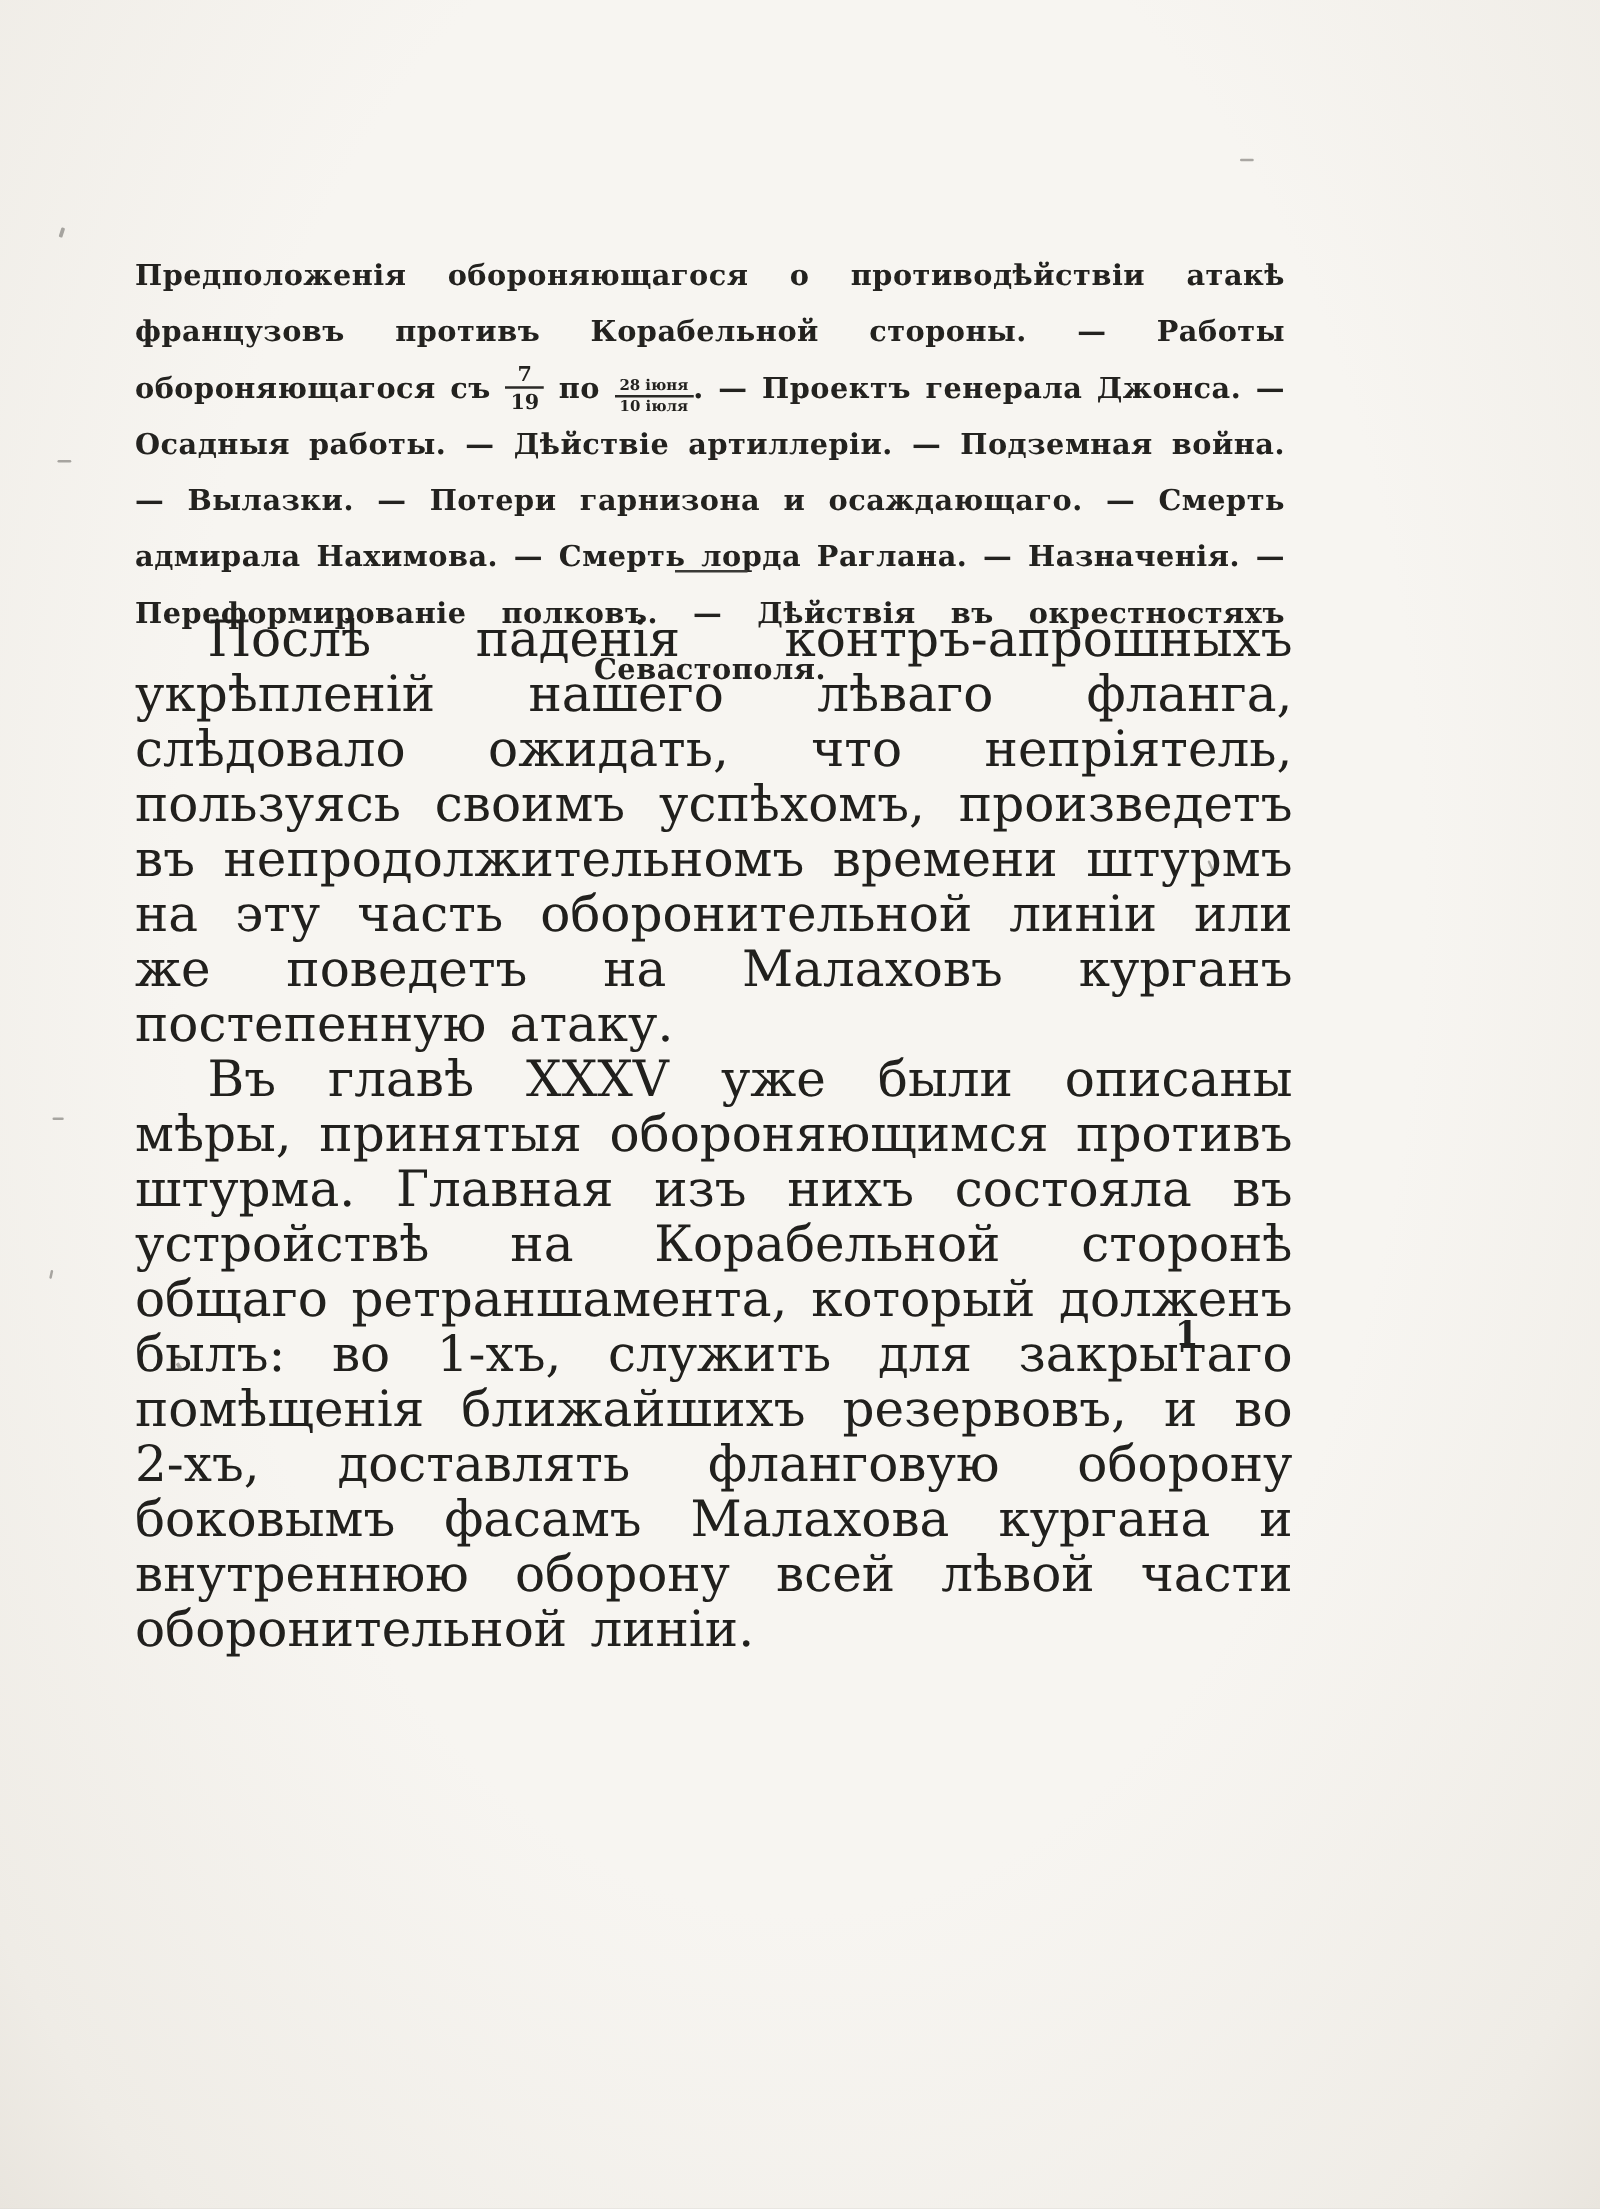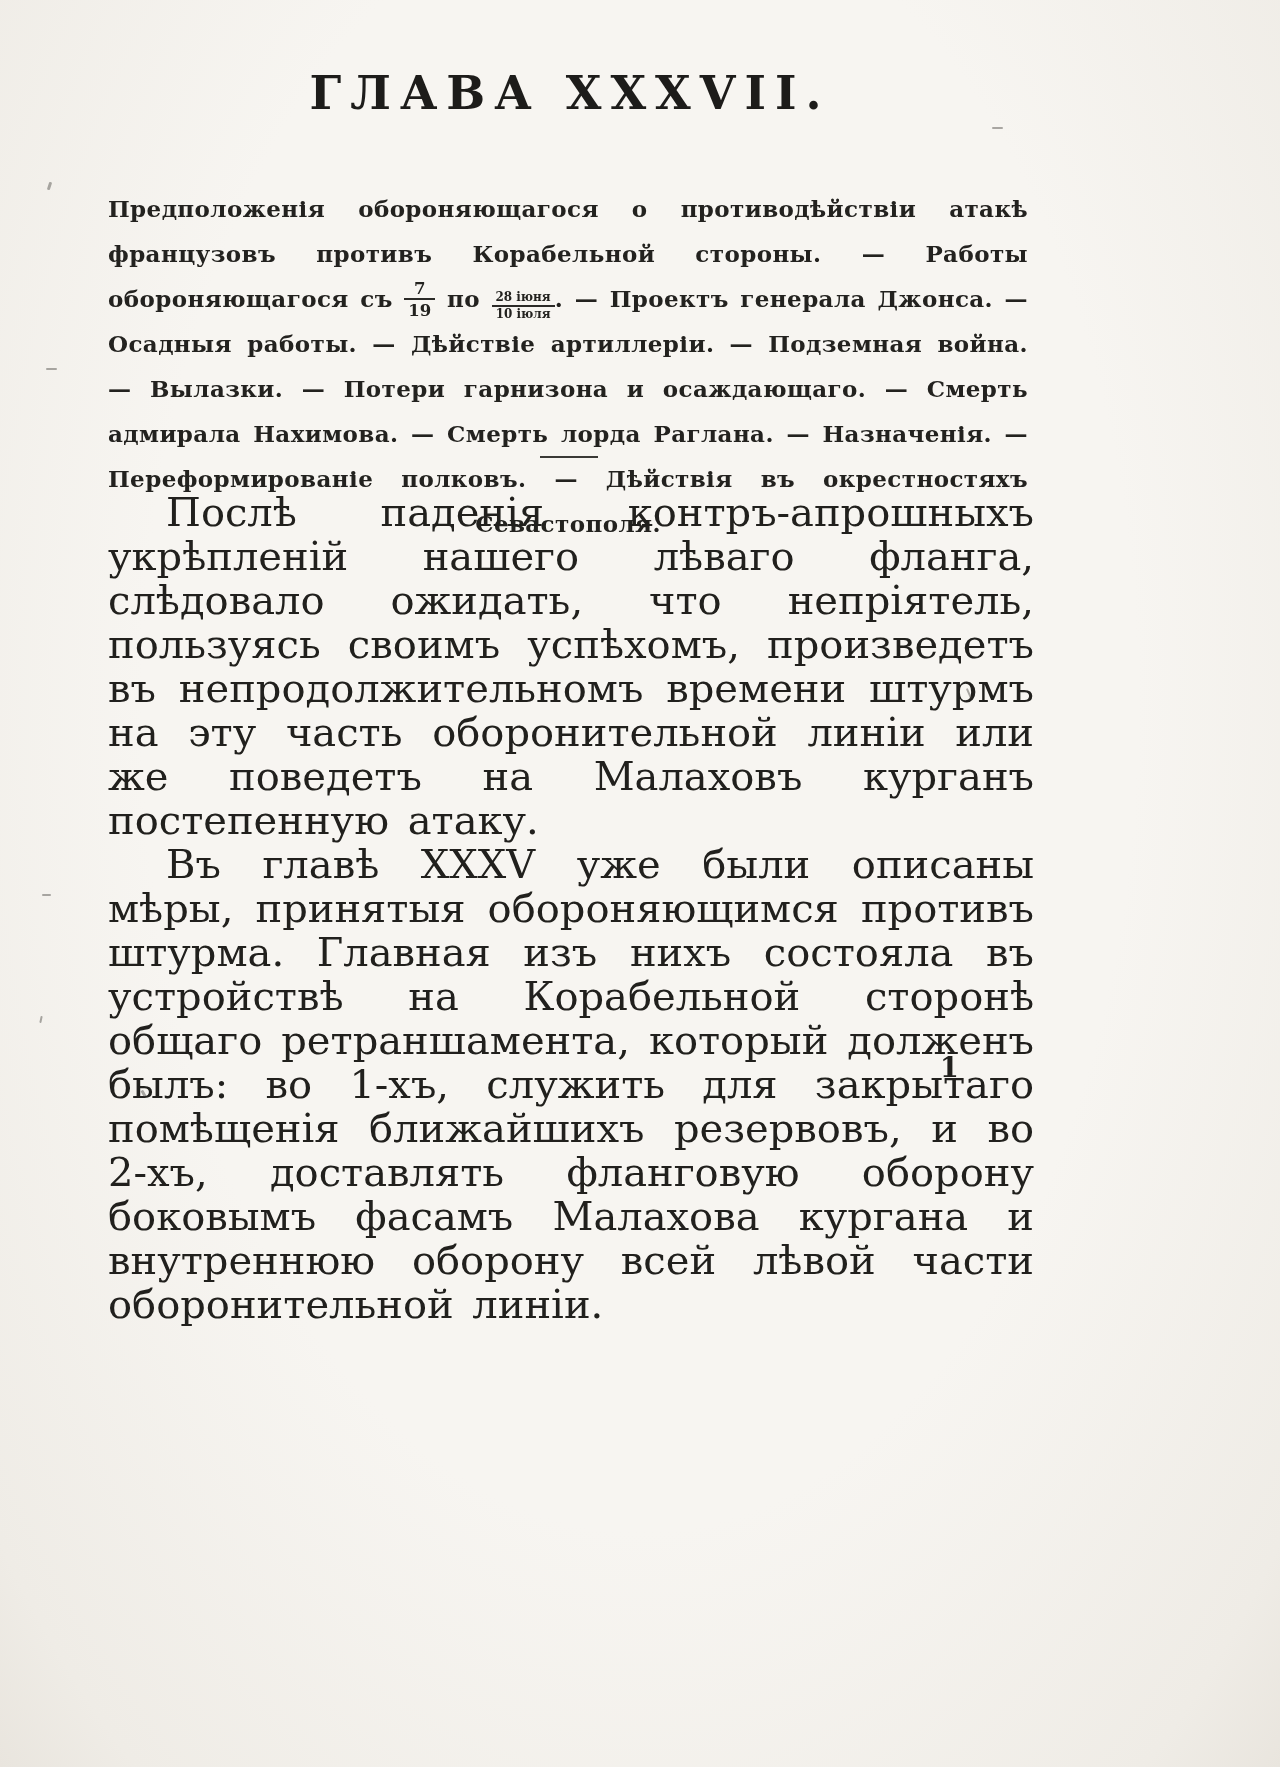--- a/index.html
+++ b/index.html
@@ -25,21 +25,21 @@
     width: 920px;
     text-align: center;
     font-size: 46px;
     font-weight: bold;
     letter-spacing: 9px;
     color: #1d1c1a;
     white-space: nowrap;
   }
   .summary {
     position: absolute;
-    top: 186px;
+    top: 198px;
     left: 108px;
     width: 920px;
     font-size: 23px;
     font-weight: bold;
     line-height: 45px;
     letter-spacing: 0.4px;
     word-spacing: 3px;
     text-align: justify;
     text-align-last: center;
     color: #23221f;
@@ -111,21 +111,20 @@
   .sp4 { top: 688px; left: 968px;  width: 2px;  height: 11px; transform: rotate(-24deg); }
   .sp5 { top: 894px; left: 42px;   width: 9px;  height: 2px; }
   .sp6 { top: 1016px; left: 40px;  width: 2px;  height: 7px; transform: rotate(12deg); }
   .sp7 { top: 1090px; left: 142px; width: 3px;  height: 7px; transform: rotate(-30deg); }
 </style>
 </head>
 <body>
 
 <div class="page">
 
-  <div class="chapter-title">ГЛАВА XXXVII.</div>
 
   <div class="summary">
     <span>Предположенія обороняющагося о противодѣйствіи атакѣ французовъ противъ Корабельной стороны. — Работы обороняющагося съ </span><span class="frac"><span class="frac-top">7</span><span class="frac-bottom">19</span></span><span> по </span><span class="frac small"><span class="frac-top">28 іюня</span><span class="frac-bottom">10 іюля</span></span><span>. — Проектъ генерала Джонса. — Осадныя работы. — Дѣйствіе артиллеріи. — Подземная война. — Вылазки. — Потери гарнизона и осаждающаго. — Смерть адмирала Нахимова. — Смерть лорда Раглана. — Назначенія. — Переформированіе полковъ. — Дѣйствія въ окрестностяхъ Севастополя.</span>
   </div>
 
   <div class="divider"></div>
 
   <div class="body-text">
     <p>Послѣ паденія контръ-апрошныхъ укрѣпленій нашего лѣваго фланга, слѣдовало ожидать, что непріятель, пользуясь своимъ успѣхомъ, произведетъ въ непродолжительномъ времени штурмъ на эту часть оборонительной линіи или же поведетъ на Малаховъ курганъ постепенную атаку.</p>
     <p>Въ главѣ XXXV уже были описаны мѣры, принятыя обороняющимся противъ штурма. Главная изъ нихъ состояла въ устройствѣ на Корабельной сторонѣ общаго ретраншамента, который долженъ былъ: во 1-хъ, служить для закрытаго помѣщенія ближайшихъ резервовъ, и во 2-хъ, доставлять фланговую оборону боковымъ фасамъ Малахова кургана и внутреннюю оборону всей лѣвой части оборонительной линіи.</p>

